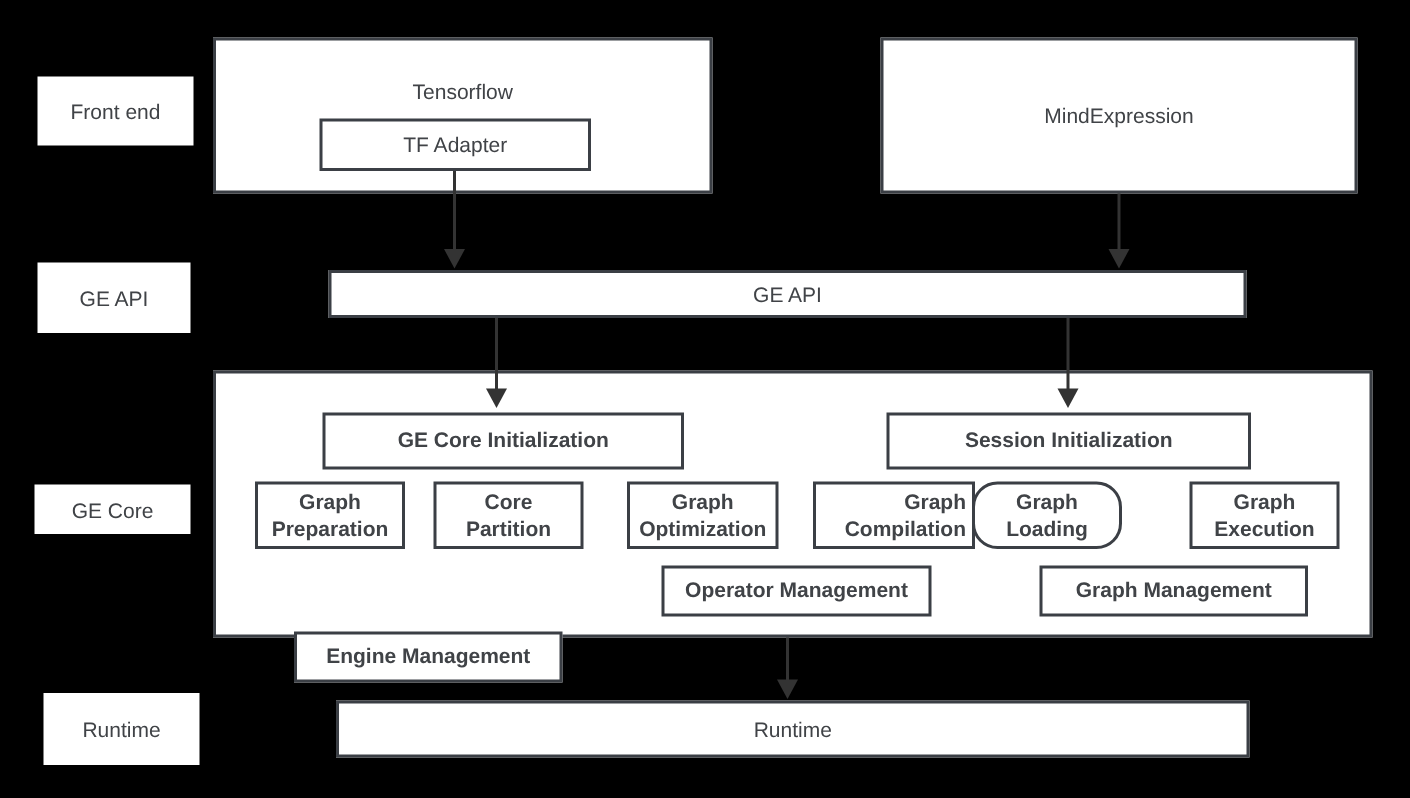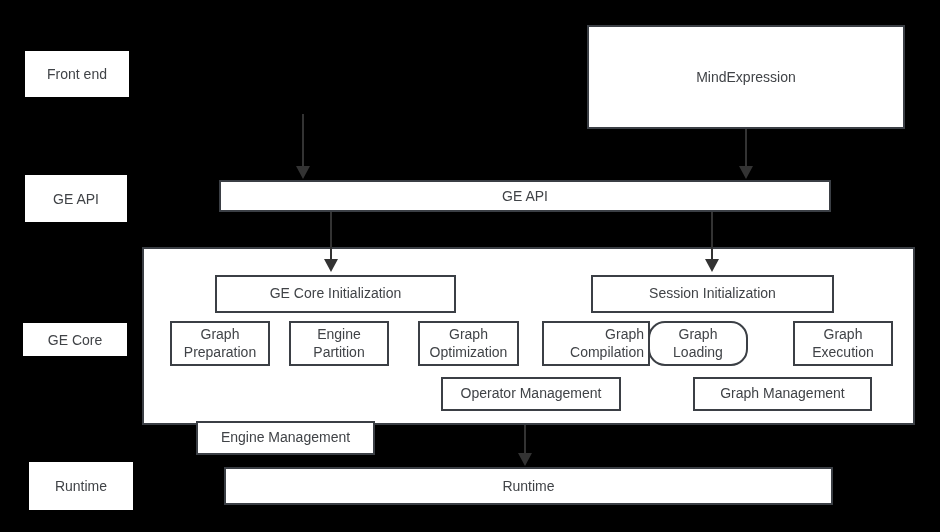--- a/index.html
+++ b/index.html
@@ -102,21 +102,21 @@
 
   
   .box-tensorflow     { left: 142px; top: 25px; width: 333px; height: 104px; }
   .box-tf-adapter     { left: 69px;  top: 52px; width: 181px; height: 35px; }
   .box-mindexpression { left: 587px; top: 25px; width: 318px; height: 104px; }
 
   
   .bar-ge-api { left: 219px; top: 180px; width: 612px; height: 32px; }
 
   
-  .box-ge-core { left: 142px; top: 247px; width: 773px; height: 178px; }
+  .box-ge-core { left: 142px; top: 247px; width: 773px; height: 178px; font-weight: bold; }
   .box-ge-core-init  { left: 71px;  top: 26px; width: 241px; height: 38px; }
   .box-session-init  { left: 447px; top: 26px; width: 243px; height: 38px; }
   .fn-box { top: 72px; height: 45px; width: 100px; }
   .fn-0 { left: 26px;  }
   .fn-1 { left: 145px; }
   .fn-2 { left: 274px; width: 101px; }
   .fn-3 { left: 398px; width: 108px; text-align: right; }
   .fn-4 { left: 504px; border-radius: 17px; }
   .fn-5 { left: 649px; }
   .mg-box { top: 128px; height: 34px; }
@@ -137,32 +137,36 @@
 </head>
 <body>
 
 <div class="stage">
 
   <div class="row-label lbl-front-end">Front end</div>
   <div class="row-label lbl-ge-api">GE API</div>
   <div class="row-label lbl-ge-core">GE Core</div>
   <div class="row-label lbl-runtime">Runtime</div>
 
+  <div class="outer-box box-tensorflow">
+    <div class="tf-title">Tensorflow</div>
+    <div class="inner-box box-tf-adapter">TF Adapter</div>
+  </div>
   <div class="outer-box box-mindexpression">
     <div class="big-label-center">MindExpression</div>
   </div>
 
   <div class="bar bar-ge-api">GE API</div>
 
   <div class="outer-box box-ge-core">
     <div class="inner-box box-ge-core-init">GE Core Initialization</div>
     <div class="inner-box fn-box fn-0">Graph Preparation</div>
 
     <div class="inner-box box-session-init">Session Initialization</div>
-    <div class="inner-box fn-box fn-1">Engine Partition</div>
+    <div class="inner-box fn-box fn-1">Core Partition</div>
     <div class="inner-box fn-box fn-2">Graph Optimization</div>
     <div class="inner-box fn-box fn-3">Graph Compilation</div>
     <div class="inner-box fn-box fn-4">Graph Loading</div>
     <div class="inner-box fn-box fn-5">Graph Execution</div>
 
     <div class="inner-box mg-box mg-0">Engine Management</div>
     <div class="inner-box mg-box mg-1">Operator Management</div>
     <div class="inner-box mg-box mg-2">Graph Management</div>
   </div>
 

